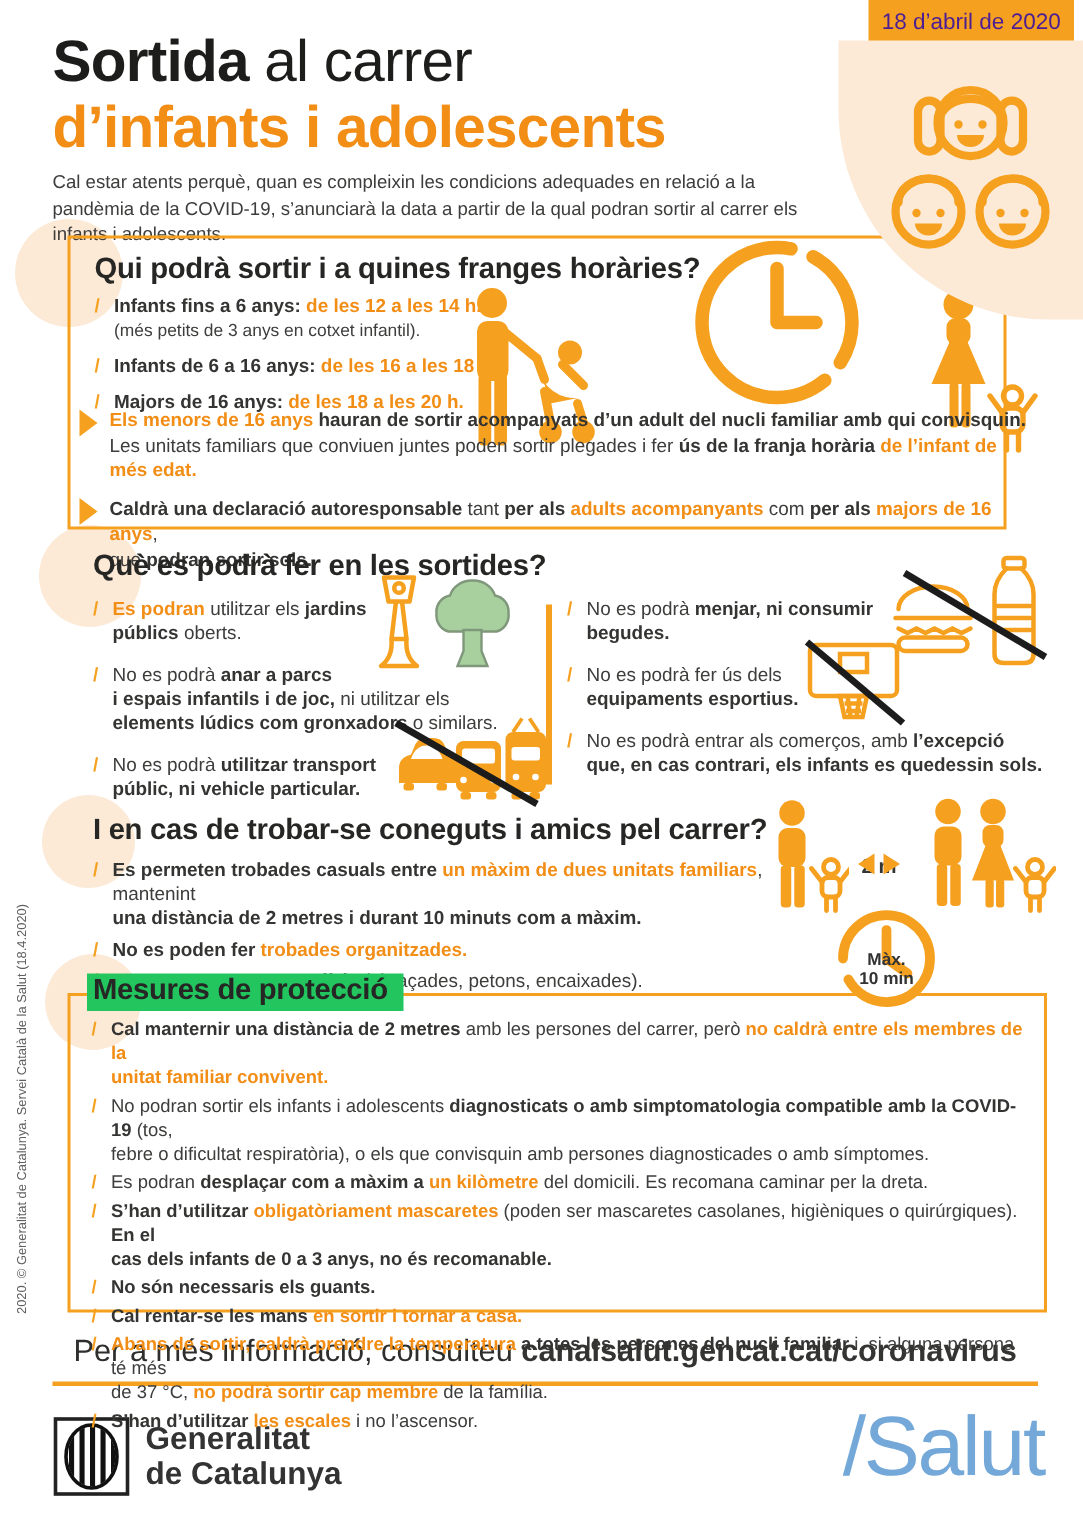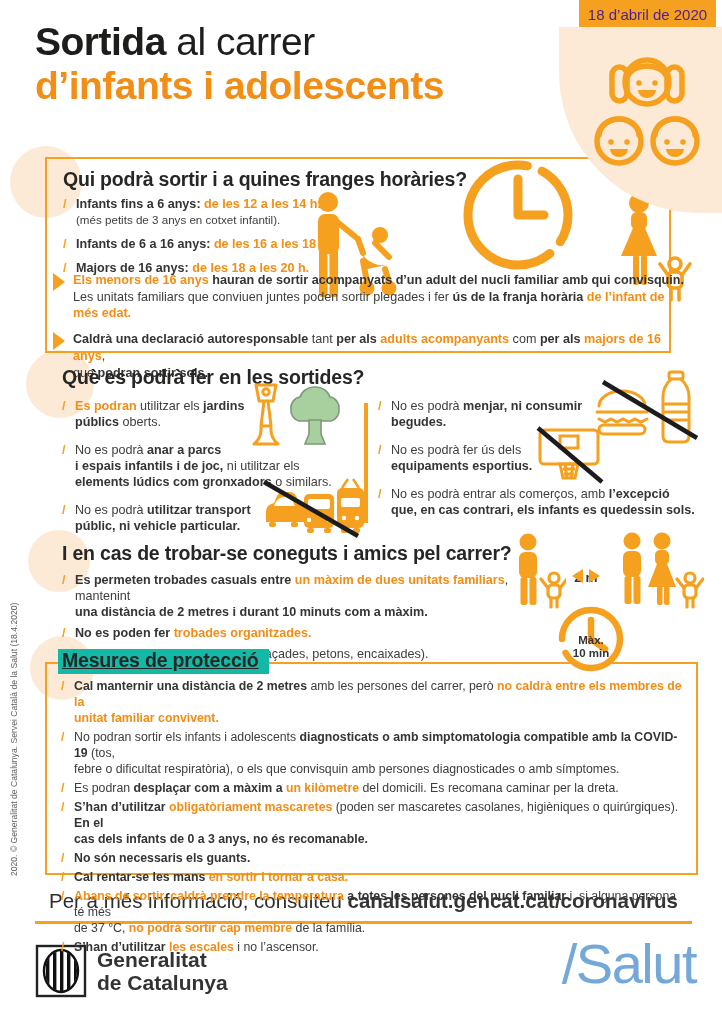--- a/index.html
+++ b/index.html
@@ -39,21 +39,21 @@
   .sg-sm{font-size:11.6px;}
 
   .note{display:flex;margin-bottom:9px;font-size:12.6px;line-height:1.33;}
   .tri{flex:0 0 12px;width:0;height:0;border-left:12px solid var(--or);
     border-top:9px solid transparent;border-bottom:9px solid transparent;margin:1px 8px 0 0;}
 
   .vdivider{width:4px;background:var(--or);}
   .hrule{background:var(--or);}
 
   
-  .mes-title{background:#14b8a6;padding:0 10px 2px 4px;z-index:2;text-decoration:underline;}
+  .mes-title{background:#22c55e;padding:0 10px 2px 4px;z-index:2;}
 
   .clockmax-label{font-size:11.5px;font-weight:bold;color:#333;text-align:center;line-height:1.15;z-index:3;}
   .dist-label{font-size:13.5px;font-weight:bold;color:#343433;text-align:center;margin-top:23px;}
   .arrow-l{width:0;height:0;border-top:7px solid transparent;border-bottom:7px solid transparent;border-right:11px solid var(--or);}
   .arrow-r{width:0;height:0;border-top:7px solid transparent;border-bottom:7px solid transparent;border-left:11px solid var(--or);}
 
   
   .info{left:49px;top:889px;font-size:20.5px;color:#2e2e2d;}
   .info .sg-b{font-size:20.5px}
   .logo-text{left:97px;top:948px;font-size:21px;font-weight:bold;color:#333;line-height:1.1;}
@@ -67,20 +67,21 @@
 <div class="page">
 
   <div class="abs pcircle" style="left:10px;top:146px;width:72px;height:72px"></div>
   <div class="abs pcircle" style="left:26px;top:350px;width:68px;height:68px"></div>
   <div class="abs pcircle" style="left:28px;top:530px;width:62px;height:62px"></div>
   <div class="abs pcircle" style="left:30px;top:636px;width:64px;height:64px"></div>
 
   <div class="abs date-badge">18 d’abril de 2020</div>
   <div class="abs title"><span class="b">Sortida</span><span> al carrer</span></div>
   <div class="abs title2">d’infants i adolescents</div>
+  <div class="abs intro">Cal estar atents perquè, quan es compleixin les condicions adequades en relació a la pandèmia de la COVID-19, s’anunciarà la data a partir de la qual podran sortir al carrer els infants i adolescents.</div>
 
   <div class="abs box" style="left:45px;top:157px;width:626px;height:196px">
     <div class="abs h2" style="left:16px;top:9px">Qui podrà sortir i a quines franges horàries?</div>
 
     <div class="abs" style="left:16px;top:38px;width:330px">
       <div class="li">
           <span class="slash">/</span>
           <span><span class="sg-b">Infants fins a 6 anys: </span><span class="sg-b sg-o">de les 12 a les 14 h.</span><br><span class="sg-sm">(més petits de 3 anys en cotxet infantil).</span></span>
         </div>
       <div class="li">

